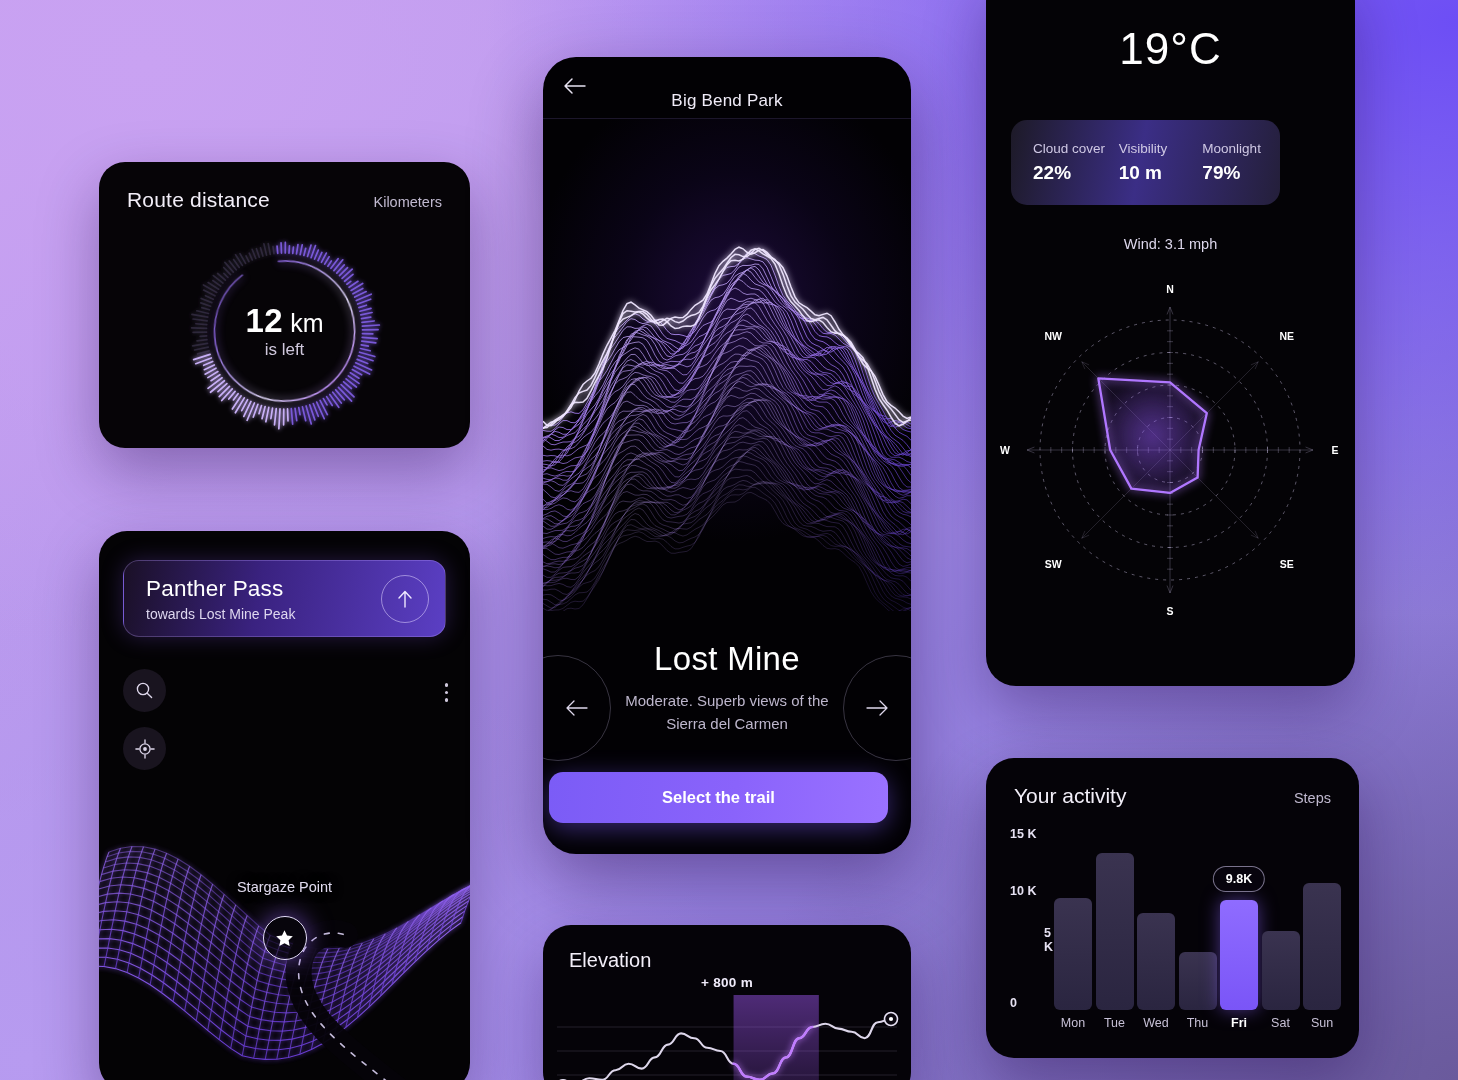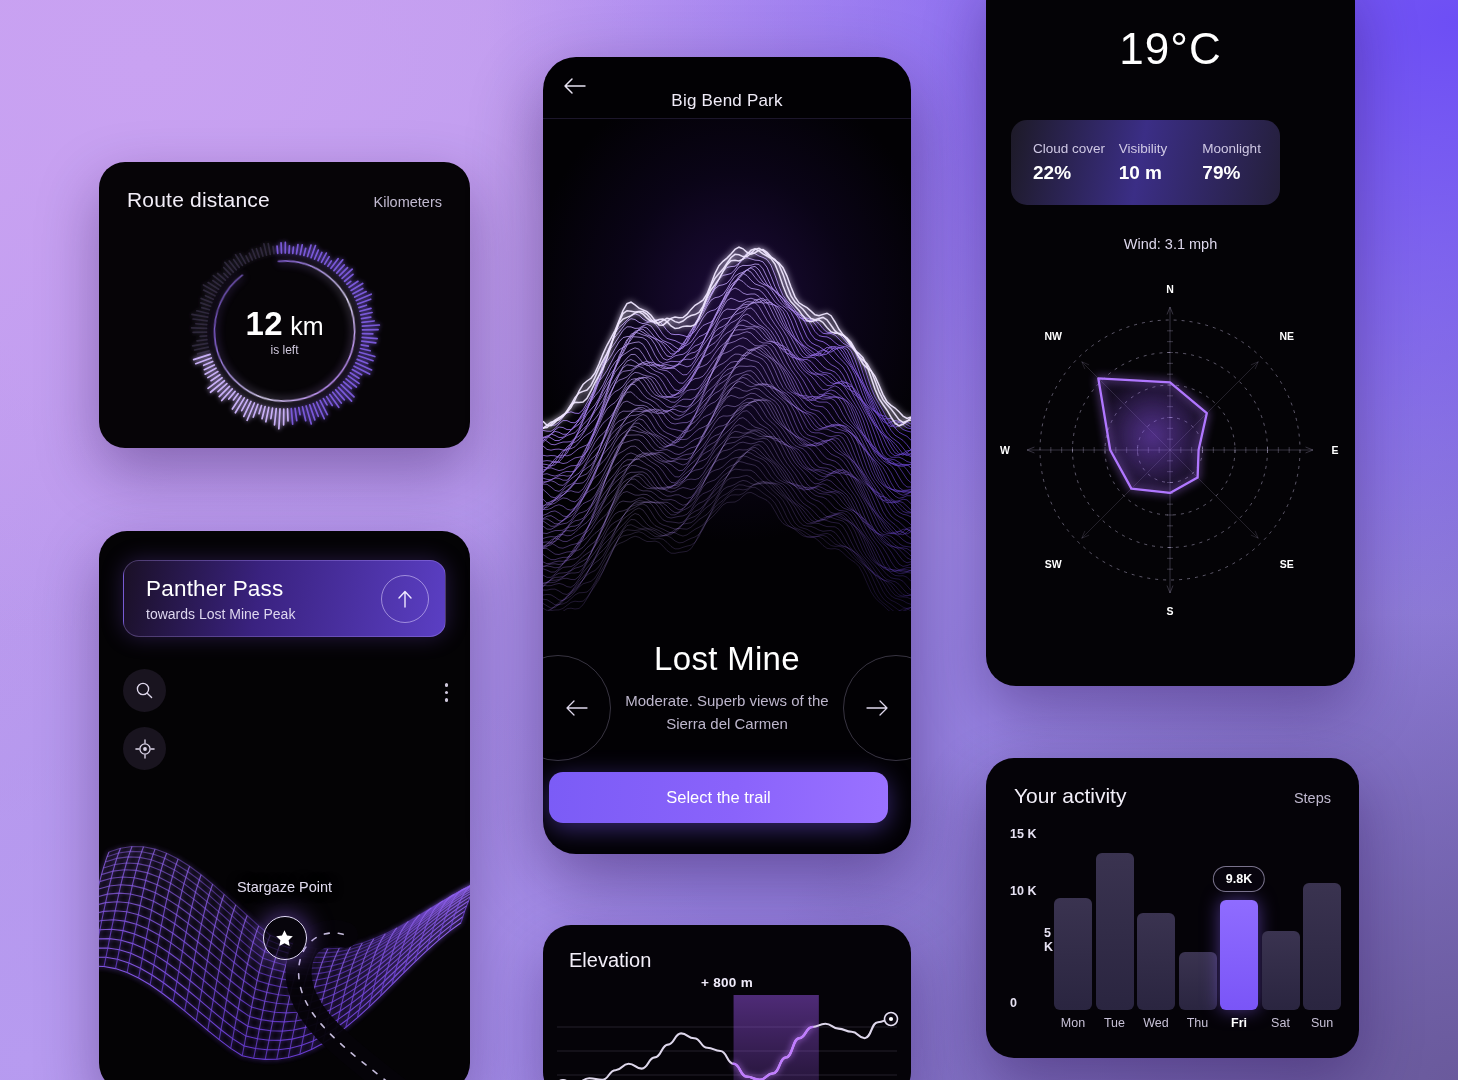--- a/index.html
+++ b/index.html
@@ -34,21 +34,21 @@
   }
   #card-route .hdr h3 { font-size:21px; color:#f2eef8; font-weight:400; letter-spacing:.2px; }
   #card-route .hdr span { font-size:14.5px; color:#c0b9cf; }
   .gauge-wrap { position:absolute; left:0; right:0; top:52px; height:234px; }
   .gauge-center {
     position:absolute; left:50%; top:117px; transform:translate(-50%,-50%);
     text-align:center; width:200px;
   }
   .gauge-center .big { font-size:33px; color:#fff; font-weight:700; letter-spacing:.5px; }
   .gauge-center .big .unit { font-size:25px; font-weight:400; letter-spacing:0; }
-  .gauge-center .sub { font-size:12px; color:#cfc8dc; margin-top:0; }
+  .gauge-center .sub { font-size:17px; color:#cfc8dc; margin-top:0; }
 
   
   #card-map { left:99px; top:531px; width:371px; height:560px; border-radius:28px; background:#040305; }
   .pp-banner {
     position:absolute; left:24px; top:29px; width:323px; height:77px;
     border-radius:16px;
     background:linear-gradient(100deg,#1a1026 0%, #3a2280 42%, #5b3fc4 100%);
     border:1px solid rgba(190,160,255,.30);
     box-shadow:0 0 22px rgba(140,90,250,.25);
     display:flex; align-items:center; padding:0 16px 0 22px;
@@ -95,21 +95,21 @@
   .trail-info h2 { font-size:33px; color:#fff; font-weight:400; letter-spacing:.3px; }
   .trail-info p { font-size:15px; color:#bdb6cc; line-height:1.5; margin-top:12px; }
   .nav-circle { position:absolute; width:106px; height:106px; border-radius:50%;
     border:1px solid rgba(180,170,205,.30); display:flex; align-items:center; justify-content:center; }
   #trail-prev { left:-38px; top:598px; padding-left:38px; }
   #trail-next { right:-38px; top:598px; padding-right:38px; }
   .cta {
     position:absolute; left:6px; right:23px; bottom:31px; height:51px;
     border-radius:14px; border:0; cursor:pointer;
     background:linear-gradient(95deg,#7b5cf6 0%, #8a63fb 55%, #9a72ff 100%);
-    color:#fff; font-size:16.5px; font-weight:400;
+    color:#fff; font-size:16.5px; font-weight:700;
     font-family:"Liberation Sans", sans-serif;
     box-shadow:0 6px 26px rgba(123,92,246,.45);
   }
 
   
   #card-elev { left:543px; top:925px; width:368px; height:175px; border-radius:28px; background:#050308; }
   #card-elev h3 { position:absolute; left:26px; top:24px; font-size:20px; color:#f2eef8; font-weight:400; }
   .elev-badge { position:absolute; left:0; right:0; top:50px; text-align:center;
     font-size:13.5px; font-weight:700; color:#efeaf9; letter-spacing:.3px; }
 

